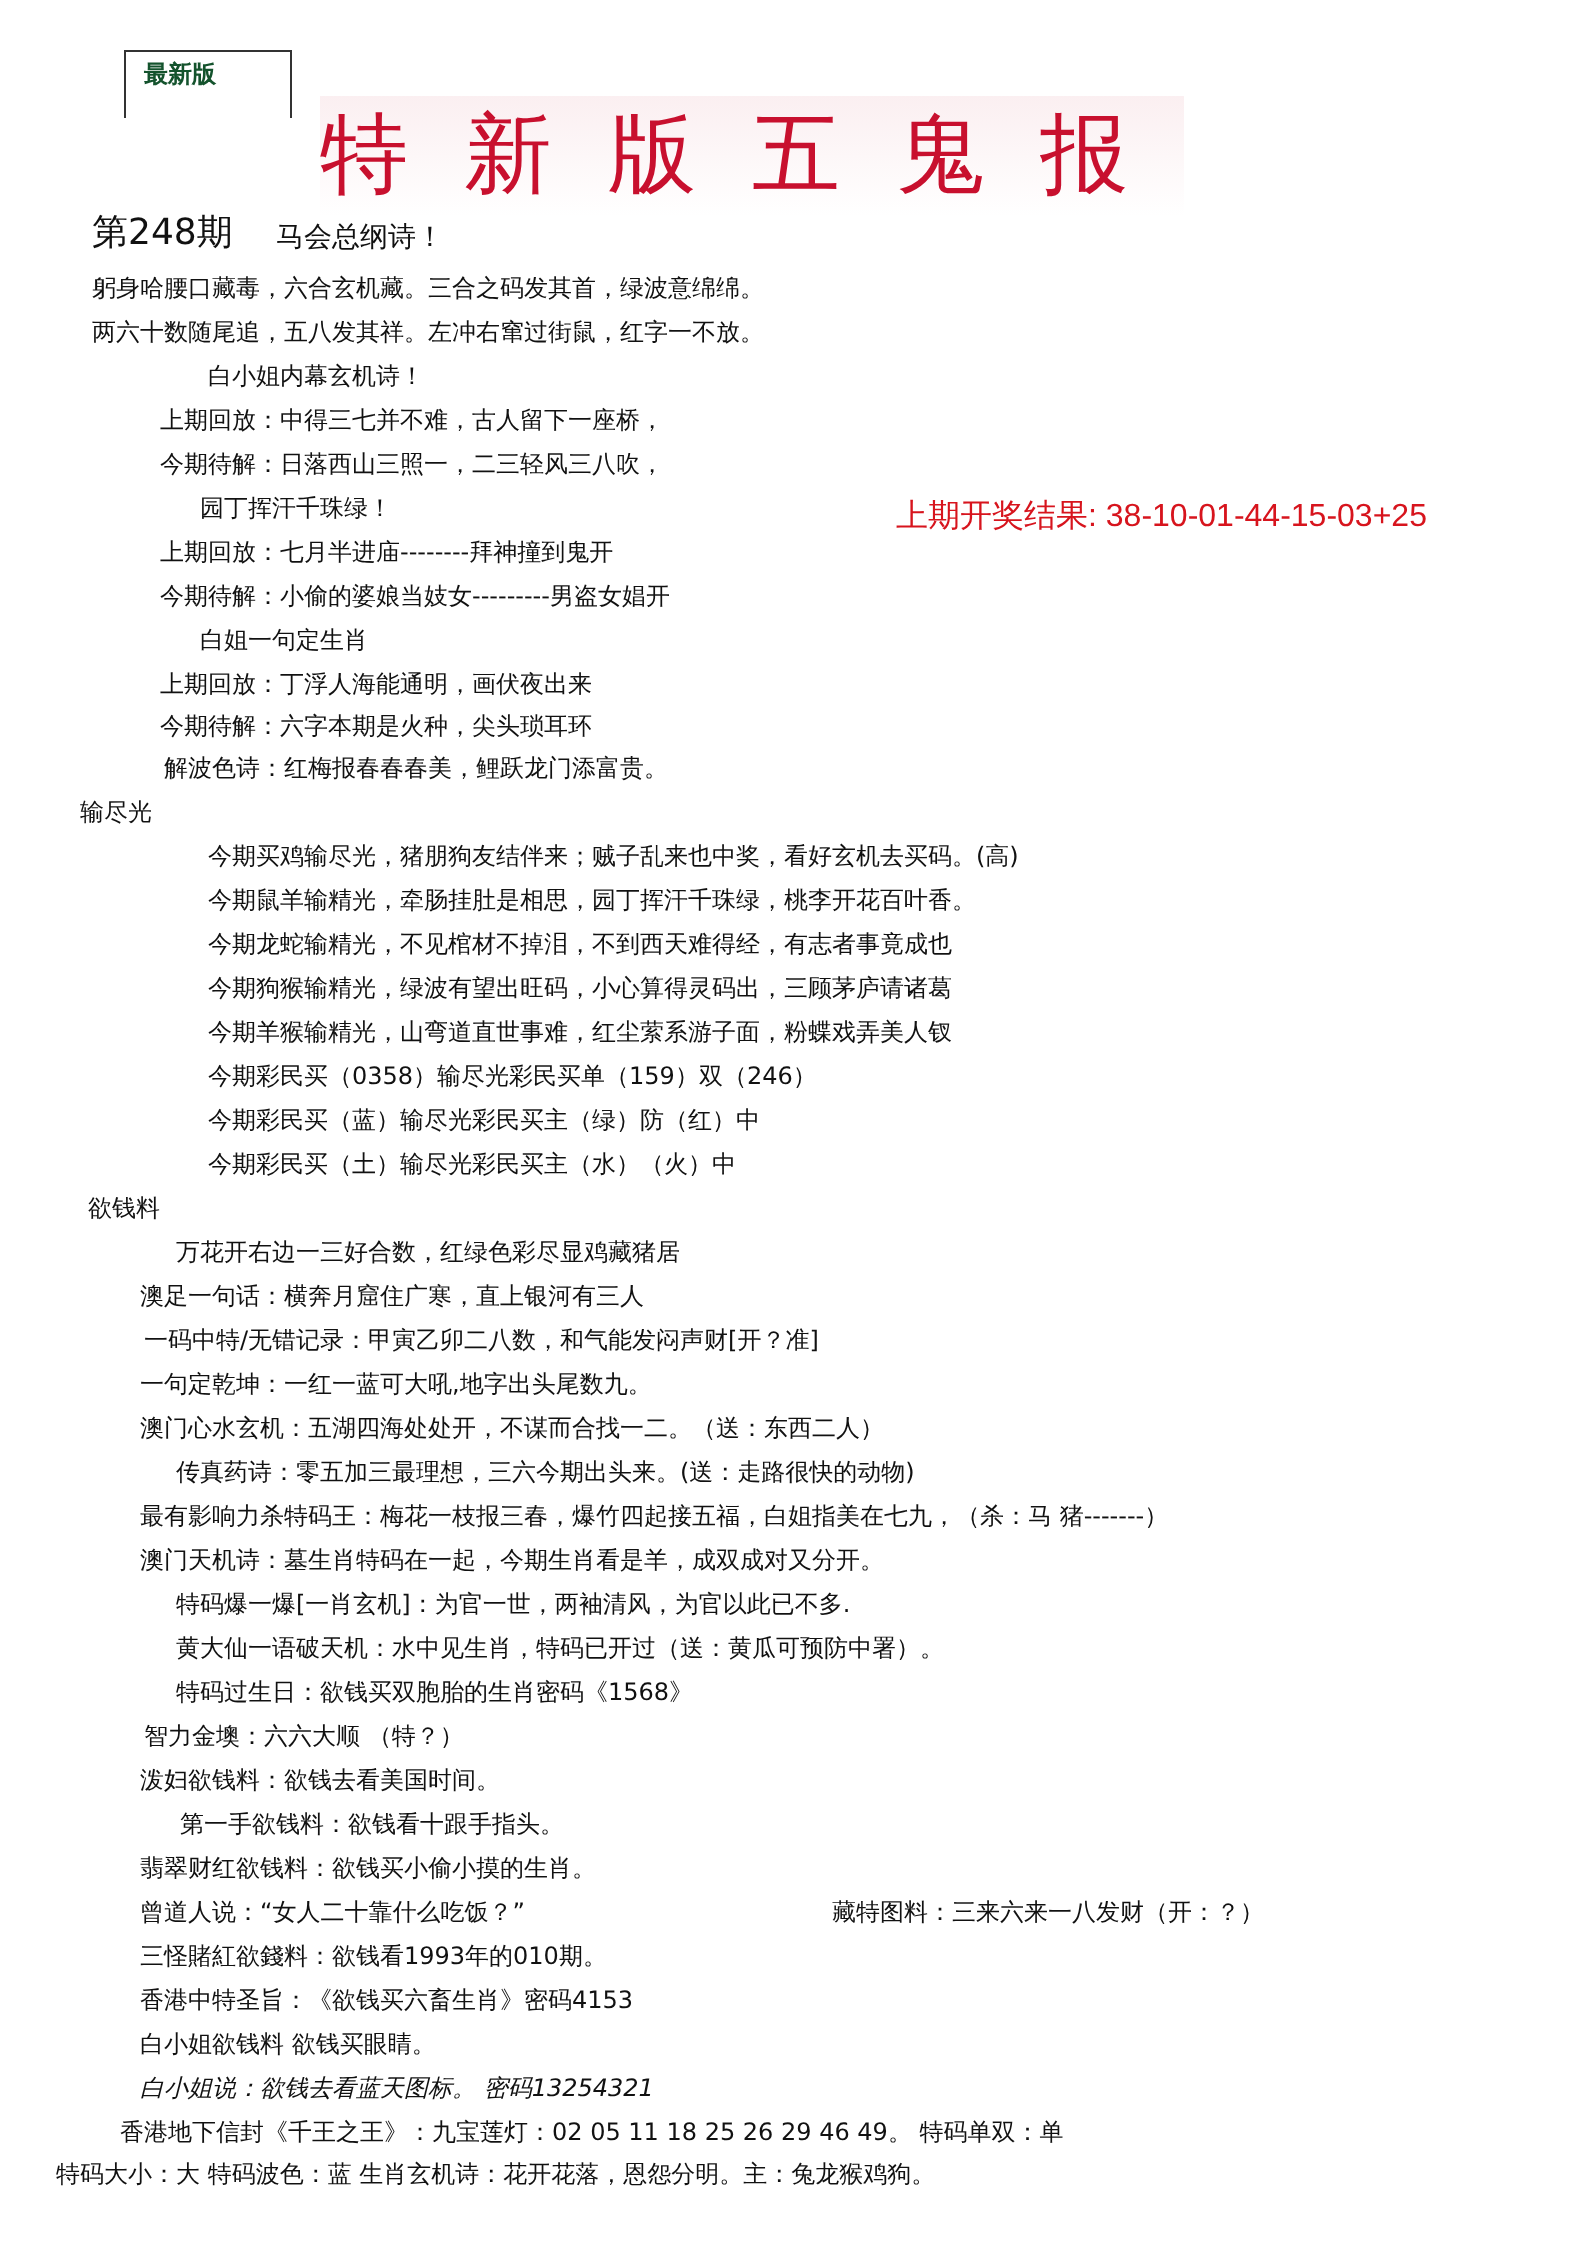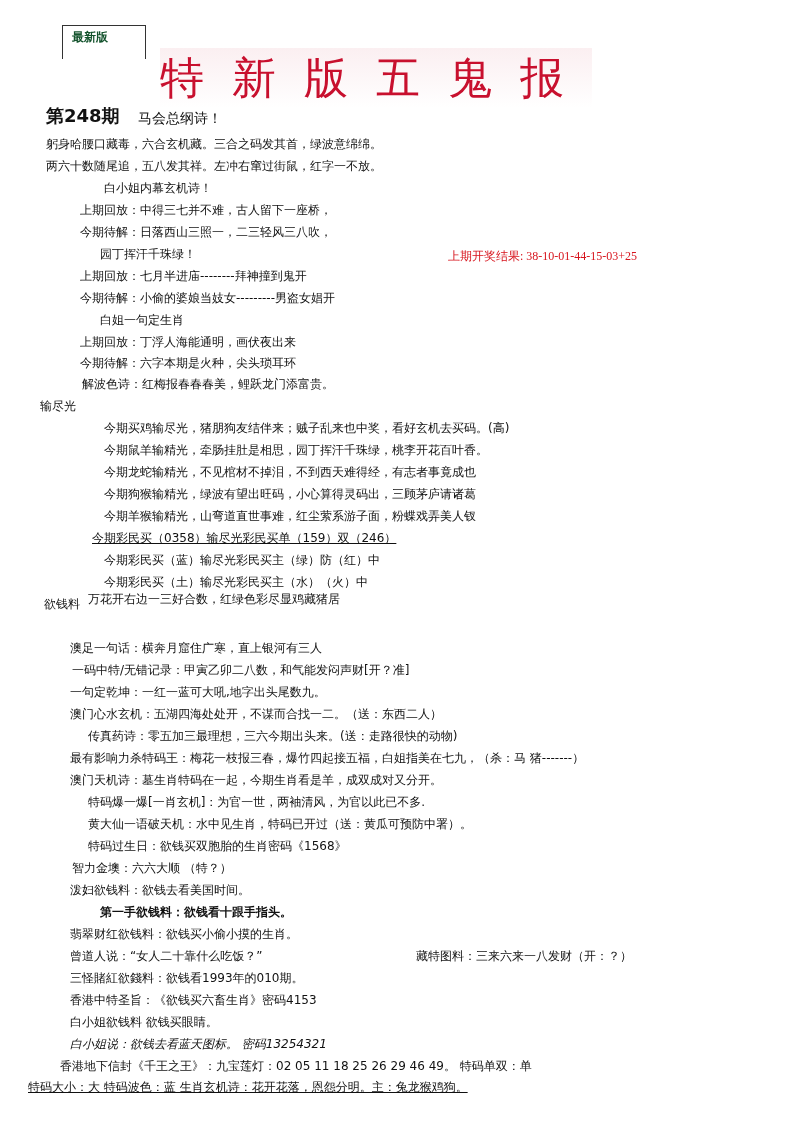--- a/index.html
+++ b/index.html
@@ -19,29 +19,29 @@
     .title {
       position: absolute; left: 160px; top: 48px; height: 60px; display: flex; gap: 0;
     }
     .title span {
       display: inline-block; width: 72px; font-family: "DejaVu Serif", "Liberation Serif", serif;
       font-size: 44px; color: #c8102e; line-height: 60px; text-align: left;
       background: linear-gradient(180deg, #fbeff1 0%, #ffffff 100%);
       margin-right: 0;
     }
     .issue {
-      position: absolute; left: 46px; top: 104px; font-size: 18px; font-weight: bold;
+      position: absolute; left: 46px; top: 104px; font-size: 18px; font-weight: normal;
     }
     .issue-sub { position: absolute; left: 138px; top: 110px; font-size: 14px; }
     .line {
       position: absolute; font-size: 12px; white-space: nowrap; line-height: 20px;
     }
     .result {
-      position: absolute; left: 448px; top: 248px; font-size: 12px; color: #d7141d; white-space: nowrap;
-      font-family: Liberation Serif, serif;
+      position: absolute; left: 448px; top: 248px; font-size: 16px; color: #d7141d; white-space: nowrap;
+      font-family: Liberation Sans, sans-serif;
     }
   </style>
 </head>
 <body>
 
 <div class="badge">
   <span>最新版</span>
 </div>
 
 <div class="title">
@@ -73,41 +73,41 @@
     <div class="line" style="left: 100px; top: 310px;">白姐一句定生肖</div>
     <div class="line" style="left: 80px; top: 332px;">上期回放：丁浮人海能通明，画伏夜出来</div>
     <div class="line" style="left: 80px; top: 353px;">今期待解：六字本期是火种，尖头琐耳环</div>
     <div class="line" style="left: 82px; top: 374px;">解波色诗：红梅报春春春美，鲤跃龙门添富贵。</div>
     <div class="line" style="left: 40px; top: 396px;">输尽光</div>
     <div class="line" style="left: 104px; top: 418px;">今期买鸡输尽光，猪朋狗友结伴来；贼子乱来也中奖，看好玄机去买码。(高)</div>
     <div class="line" style="left: 104px; top: 440px;">今期鼠羊输精光，牵肠挂肚是相思，园丁挥汗千珠绿，桃李开花百叶香。</div>
     <div class="line" style="left: 104px; top: 462px;">今期龙蛇输精光，不见棺材不掉泪，不到西天难得经，有志者事竟成也</div>
     <div class="line" style="left: 104px; top: 484px;">今期狗猴输精光，绿波有望出旺码，小心算得灵码出，三顾茅庐请诸葛</div>
     <div class="line" style="left: 104px; top: 506px;">今期羊猴输精光，山弯道直世事难，红尘萦系游子面，粉蝶戏弄美人钗</div>
-    <div class="line" style="left: 92px; top: 528px; text-decoration: underline;">今期彩民买（0358）输尽光彩民买单（159）双（246）</div>
+    <div class="line" style="left: 104px; top: 528px;">今期彩民买（0358）输尽光彩民买单（159）双（246）</div>
     <div class="line" style="left: 104px; top: 550px;">今期彩民买（蓝）输尽光彩民买主（绿）防（红）中</div>
     <div class="line" style="left: 104px; top: 572px;">今期彩民买（土）输尽光彩民买主（水）（火）中</div>
     <div class="line" style="left: 44px; top: 594px;">欲钱料</div>
-    <div class="line" style="left: 88px; top: 589px; font-family: Liberation Serif, serif;">万花开右边一三好合数，红绿色彩尽显鸡藏猪居</div>
+    <div class="line" style="left: 88px; top: 616px; font-family: Liberation Serif, serif;">万花开右边一三好合数，红绿色彩尽显鸡藏猪居</div>
     <div class="line" style="left: 70px; top: 638px;">澳足一句话：横奔月窟住广寒，直上银河有三人</div>
     <div class="line" style="left: 72px; top: 660px;">一码中特/无错记录：甲寅乙卯二八数，和气能发闷声财[开？准]</div>
     <div class="line" style="left: 70px; top: 682px;">一句定乾坤：一红一蓝可大吼,地字出头尾数九。</div>
     <div class="line" style="left: 70px; top: 704px;">澳门心水玄机：五湖四海处处开，不谋而合找一二。（送：东西二人）</div>
     <div class="line" style="left: 88px; top: 726px;">传真药诗：零五加三最理想，三六今期出头来。(送：走路很快的动物)</div>
     <div class="line" style="left: 70px; top: 748px;">最有影响力杀特码王：梅花一枝报三春，爆竹四起接五福，白姐指美在七九，（杀：马 猪-------）</div>
     <div class="line" style="left: 70px; top: 770px;">澳门天机诗：墓生肖特码在一起，今期生肖看是羊，成双成对又分开。</div>
     <div class="line" style="left: 88px; top: 792px;">特码爆一爆[一肖玄机]：为官一世，两袖清风，为官以此已不多.</div>
     <div class="line" style="left: 88px; top: 814px;">黄大仙一语破天机：水中见生肖，特码已开过（送：黄瓜可预防中署）。</div>
     <div class="line" style="left: 88px; top: 836px;">特码过生日：欲钱买双胞胎的生肖密码《1568》</div>
     <div class="line" style="left: 72px; top: 858px;">智力金墺：六六大顺 （特？）</div>
     <div class="line" style="left: 70px; top: 880px;">泼妇欲钱料：欲钱去看美国时间。</div>
-    <div class="line" style="left: 100px; top: 902px; font-weight: bold;">第一手欲钱料：欲钱看十跟手指头。</div>
+    <div class="line" style="left: 90px; top: 902px;">第一手欲钱料：欲钱看十跟手指头。</div>
     <div class="line" style="left: 70px; top: 924px;">翡翠财红欲钱料：欲钱买小偷小摸的生肖。</div>
     <div class="line" style="left: 70px; top: 946px;">曾道人说：“女人二十靠什么吃饭？”</div>
     <div class="line" style="left: 416px; top: 946px;">藏特图料：三来六来一八发财（开：？）</div>
     <div class="line" style="left: 70px; top: 968px;">三怪賭紅欲錢料：欲钱看1993年的010期。</div>
     <div class="line" style="left: 70px; top: 990px;">香港中特圣旨：《欲钱买六畜生肖》密码4153</div>
     <div class="line" style="left: 70px; top: 1012px;">白小姐欲钱料 欲钱买眼睛。</div>
     <div class="line" style="left: 70px; top: 1034px; font-style: italic;">白小姐说：欲钱去看蓝天图标。 密码13254321</div>
     <div class="line" style="left: 60px; top: 1056px;">香港地下信封《千王之王》：九宝莲灯：02 05 11 18 25 26 29 46 49。 特码单双：单</div>
-    <div class="line" style="left: 28px; top: 1077px; text-decoration: underline;">特码大小：大 特码波色：蓝 生肖玄机诗：花开花落，恩怨分明。主：兔龙猴鸡狗。</div>
+    <div class="line" style="left: 28px; top: 1077px;">特码大小：大 特码波色：蓝 生肖玄机诗：花开花落，恩怨分明。主：兔龙猴鸡狗。</div>
     <div class="line" style="left: 30px; top: 1136px;">十指平天下:03 05 07 12 18 27 35 38 45 4。</div>
   </div>
 
 </body></html>

